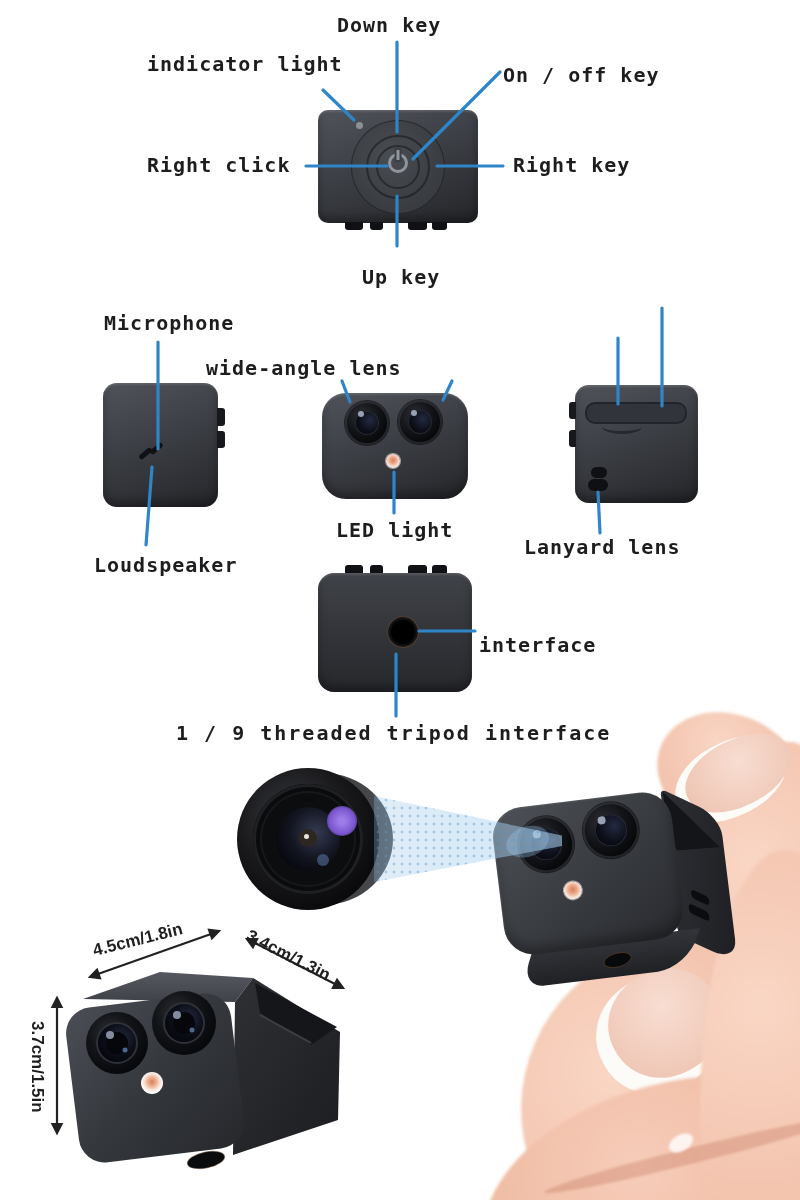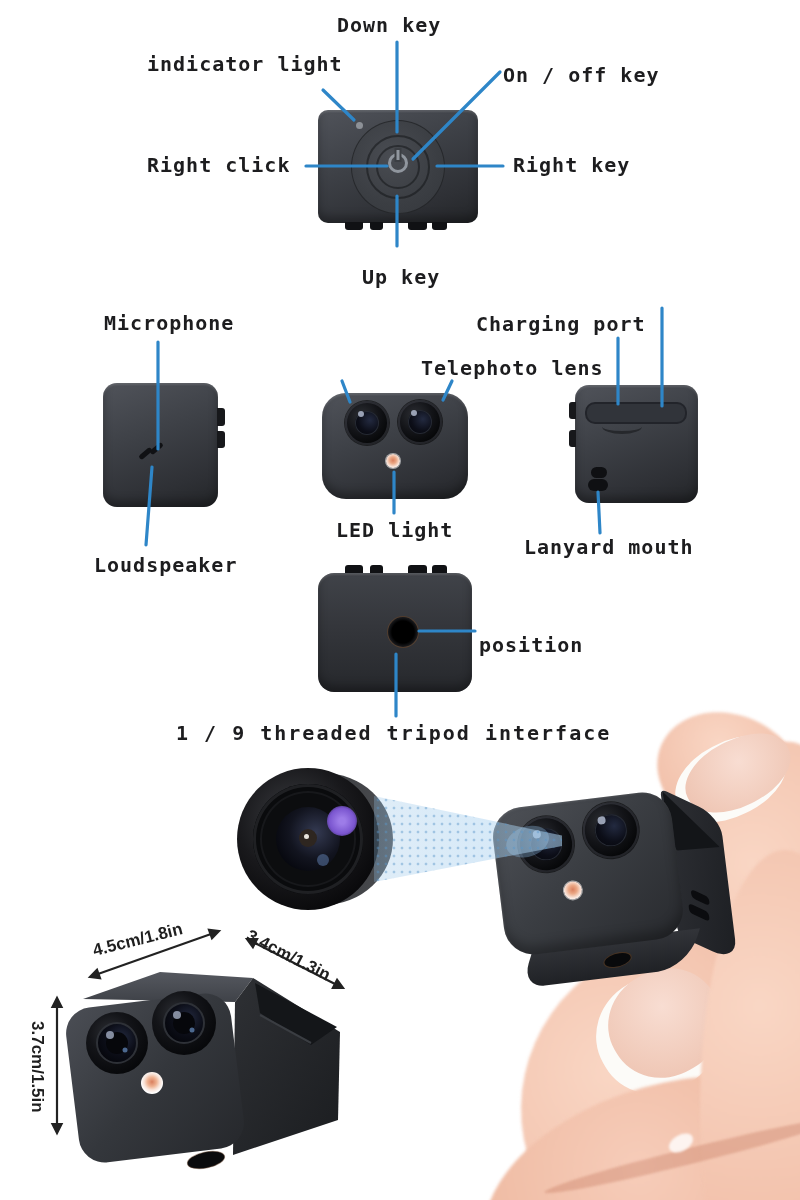--- a/index.html
+++ b/index.html
@@ -195,36 +195,35 @@
 
   <div class="body cam-right">
     <div class="slot"></div>
     <div class="slot-arc"></div>
     <div class="hole" style="left:16px;top:82px;width:16px;height:11px;"></div>
     <div class="hole" style="left:13px;top:94px;width:20px;height:12px;"></div>
   </div>
   <div class="nub" style="left:569px;top:402px;width:7px;height:17px;border-radius:3px 0 0 3px;"></div>
   <div class="nub" style="left:569px;top:430px;width:7px;height:17px;border-radius:3px 0 0 3px;"></div>
 
-  <div class="lbl" style="left:476px;top:312px">Charging port</div>
   <div class="lbl" style="left:104px;top:311px">Microphone</div>
-  <div class="lbl" style="left:421px;top:356px">Telephoto lens</div>
+  <div class="lbl" style="left:206px;top:356px">wide-angle lens</div>
   <div class="lbl" style="left:336px;top:518px">LED light</div>
-  <div class="lbl" style="left:524px;top:535px">Lanyard mouth</div>
+  <div class="lbl" style="left:524px;top:535px">Lanyard lens</div>
   <div class="lbl" style="left:94px;top:553px">Loudspeaker</div>
 
   <div class="foot" style="left:345px;top:565px;width:18px;height:9px;border-radius:3px 3px 0 0;"></div>
   <div class="foot" style="left:370px;top:565px;width:13px;height:9px;border-radius:3px 3px 0 0;"></div>
   <div class="foot" style="left:408px;top:565px;width:19px;height:9px;border-radius:3px 3px 0 0;"></div>
   <div class="foot" style="left:432px;top:565px;width:15px;height:9px;border-radius:3px 3px 0 0;"></div>
   <div class="body cam-bottom">
     <div class="tripod-hole"></div>
   </div>
 
-  <div class="lbl" style="left:479px;top:633px">position</div>
+  <div class="lbl" style="left:479px;top:633px">interface</div>
   <div class="lbl ls2" style="left:176px;top:721px">1 / 9 threaded tripod interface</div>
 
   <div class="flesh" style="left:655px;top:715px;width:150px;height:120px;transform:rotate(24deg);"></div>
   <div class="flesh" style="left:688px;top:740px;width:150px;height:420px;transform:rotate(8deg);"></div>
   <div class="nail-w" style="left:672px;top:742px;width:118px;height:74px;transform:rotate(-27deg);"></div>
   <div class="nail-p" style="left:682px;top:740px;width:112px;height:66px;transform:rotate(-27deg);"></div>
   <div class="flesh" style="left:520px;top:940px;width:340px;height:330px;transform:rotate(-28deg);"></div>
   <div class="nail-w" style="left:596px;top:976px;width:124px;height:116px;transform:rotate(-30deg);"></div>
   <div class="nail-p" style="left:608px;top:970px;width:114px;height:106px;transform:rotate(-30deg);"></div>
   <div class="flesh" style="left:480px;top:1080px;width:420px;height:260px;transform:rotate(-12deg);background:radial-gradient(circle at 40% 30%, #f6ccb9 0%, #eeb9a0 60%, #e4a288 100%);"></div>

